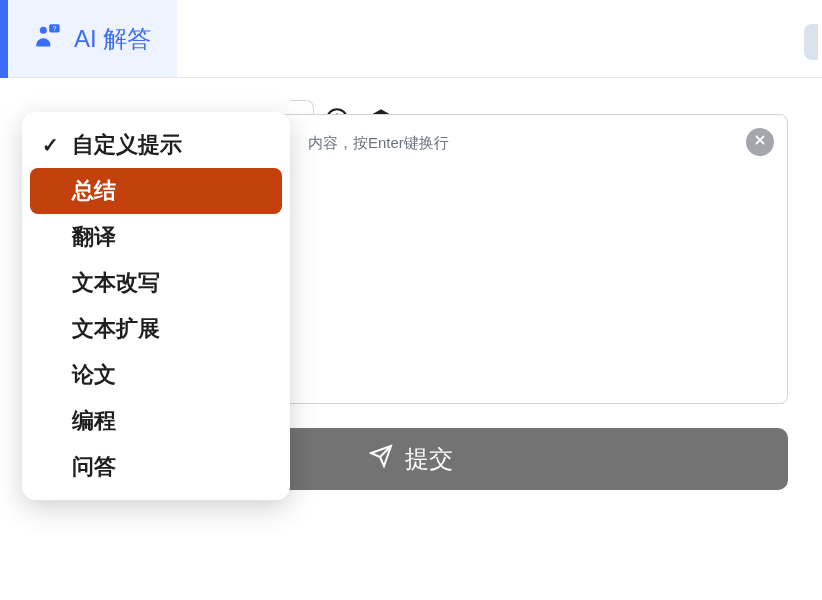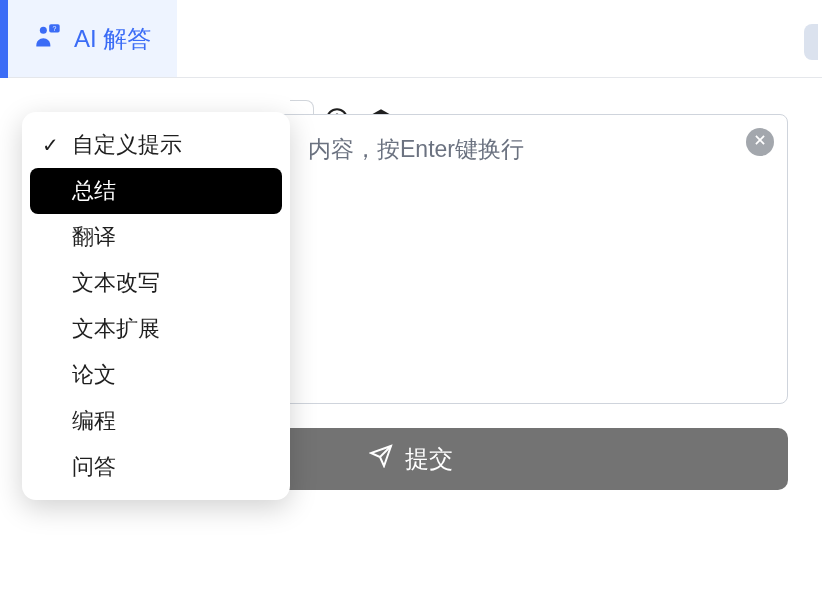--- a/index.html
+++ b/index.html
@@ -99,21 +99,21 @@
       border-radius: 8px;
       padding: 18px 52px 18px 18px;
       font-size: 22px;
       color: #6b7280;
       background: #fff;
     }
     .editor-placeholder {
       position: absolute;
       left: 274px; top: 20px;
       color: #6b7280;
-      font-size: 23px;
+      font-size: 15px;
       pointer-events: none;
     }
     .clear-btn {
       position: absolute;
       right: 14px; top: 14px;
       width: 28px; height: 28px;
       border-radius: 50%;
       background: #a3a7ad;
       display: flex; align-items: center; justify-content: center;
       cursor: pointer;
@@ -151,30 +151,31 @@
     .menu-item {
       display: flex;
       align-items: center;
       height: 46px;
       padding: 0 14px 0 42px;
       font-size: 22px;
       color: #1f1f1f;
       border-radius: 8px;
       cursor: pointer;
       position: relative;
+      font-weight: bold;
     }
     .menu-item.checked::before {
       content: "✓";
       position: absolute;
       left: 12px;
       font-size: 20px;
       color: #1f1f1f;
     }
     .menu-item.highlight {
-      background: #000000;
+      background: #c2410c;
       color: #fff;
     }
   </style>
 </head>
 <body>
 <div class="app">
 
   <div class="left-strip"></div>
 
   <div class="tabs">

